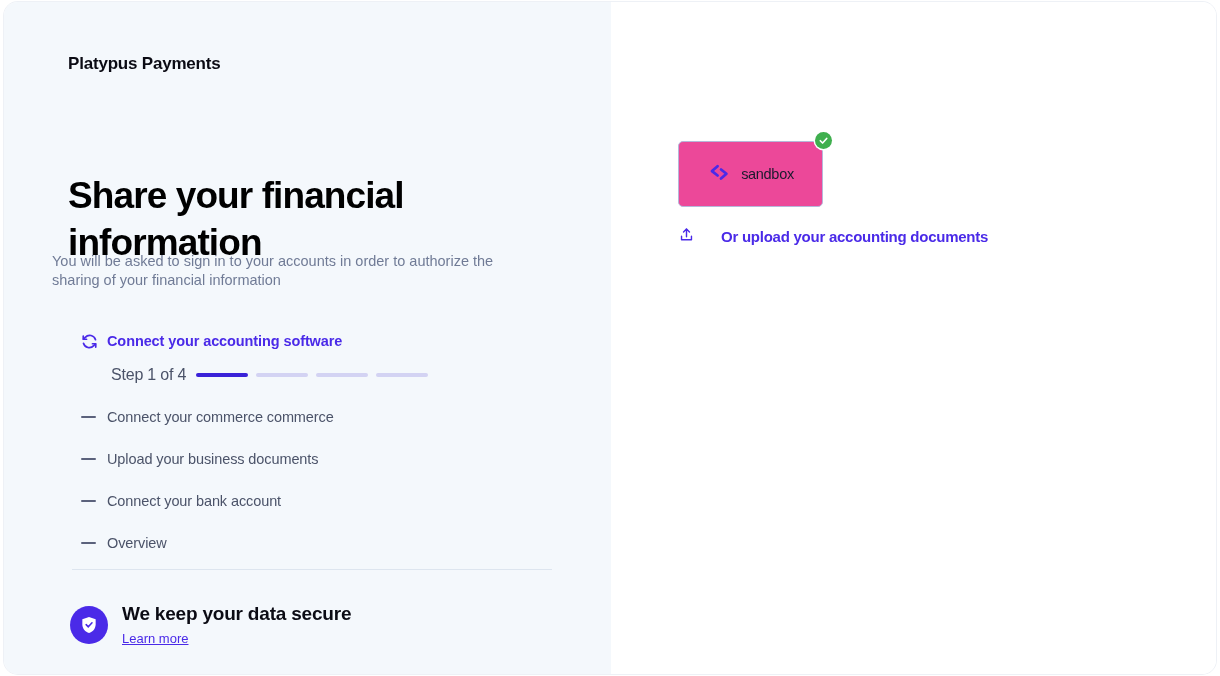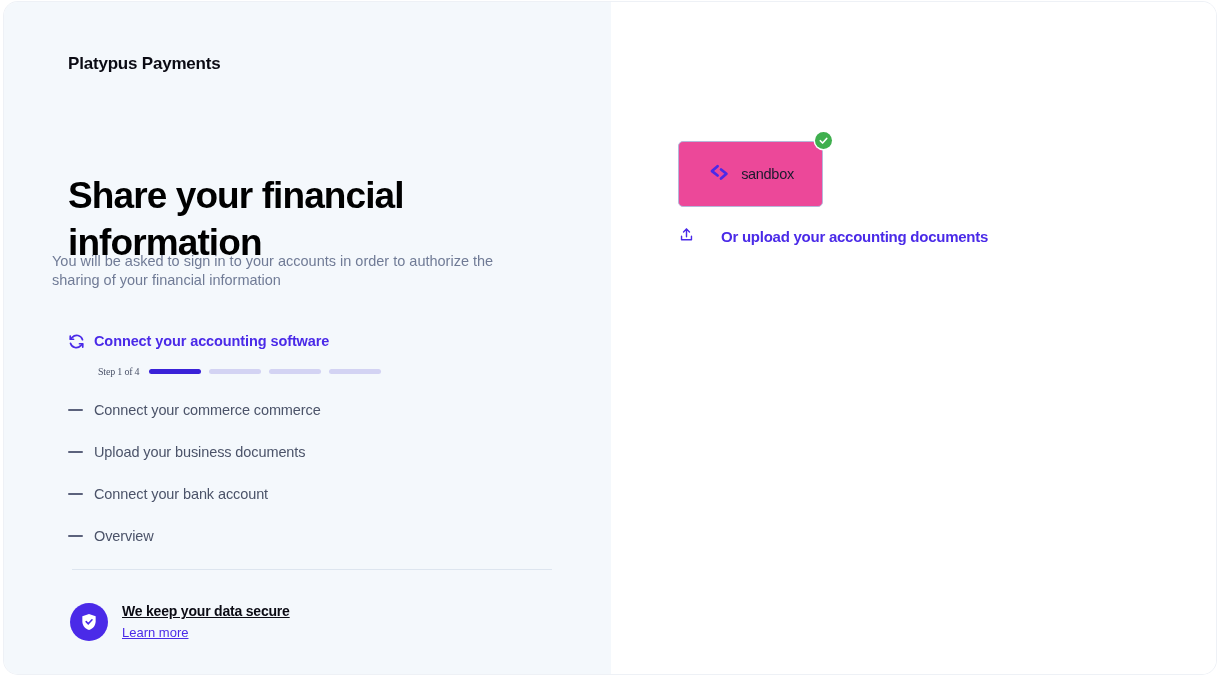--- a/index.html
+++ b/index.html
@@ -75,21 +75,21 @@
     width: 485px;
     font-size: 14.5px;
     line-height: 19px;
     color: #707b96;
     font-weight: 400;
   }
 
   
   .steps {
     position: absolute;
-    left: 64px;
+    left: 77px;
     top: 326px;
     width: 490px;
   }
 
   .step-row {
     display: flex;
     align-items: center;
     height: 26px;
     margin-bottom: 16px;
   }
@@ -121,26 +121,25 @@
     color: #4a2ae8;
     font-weight: 700;
   }
 
   .progress-wrap {
     display: flex;
     align-items: center;
     margin: 12px 0 20px 30px;
   }
   .progress-label {
-    font-size: 10px;
+    font-size: 16px;
     color: #4b5369;
     margin-right: 10px;
     letter-spacing: -0.2px;
     white-space: nowrap;
-    font-family: Liberation Serif, serif;
   }
   .seg {
     width: 52px;
     height: 4.5px;
     border-radius: 3px;
     background: #d3d3f3;
     margin-right: 8px;
   }
   .seg.filled { background: #3a22d8; }
 
@@ -165,25 +164,24 @@
     height: 38px;
     border-radius: 50%;
     background: #4a2ae8;
     display: flex;
     align-items: center;
     justify-content: center;
     flex: 0 0 38px;
   }
   .secure-texts { margin-left: 14px; }
   .secure-title {
-    font-size: 14px;
+    font-size: 19px;
     font-weight: 700;
     color: #0b0b14;
     letter-spacing: -0.2px;
-    text-decoration: underline;
   }
   .secure-link {
     display: inline-block;
     margin-top: 6px;
     font-size: 13px;
     color: #4a2ae8;
     text-decoration: underline;
     cursor: pointer;
   }
 

